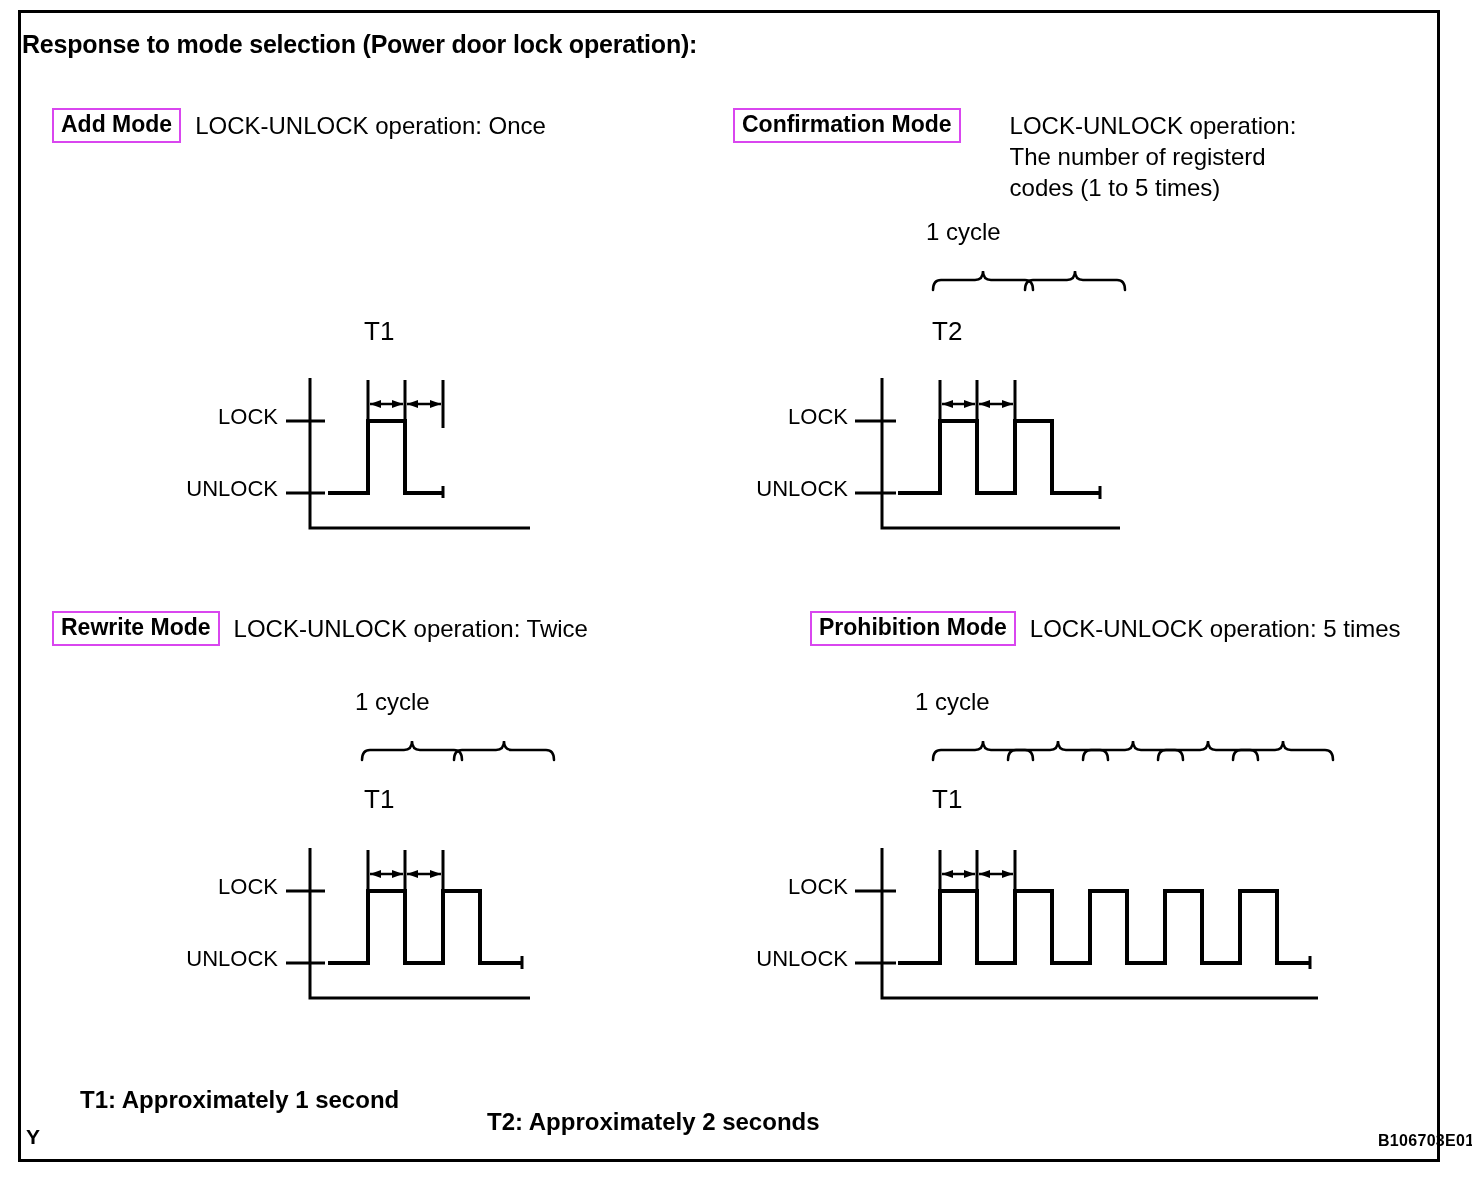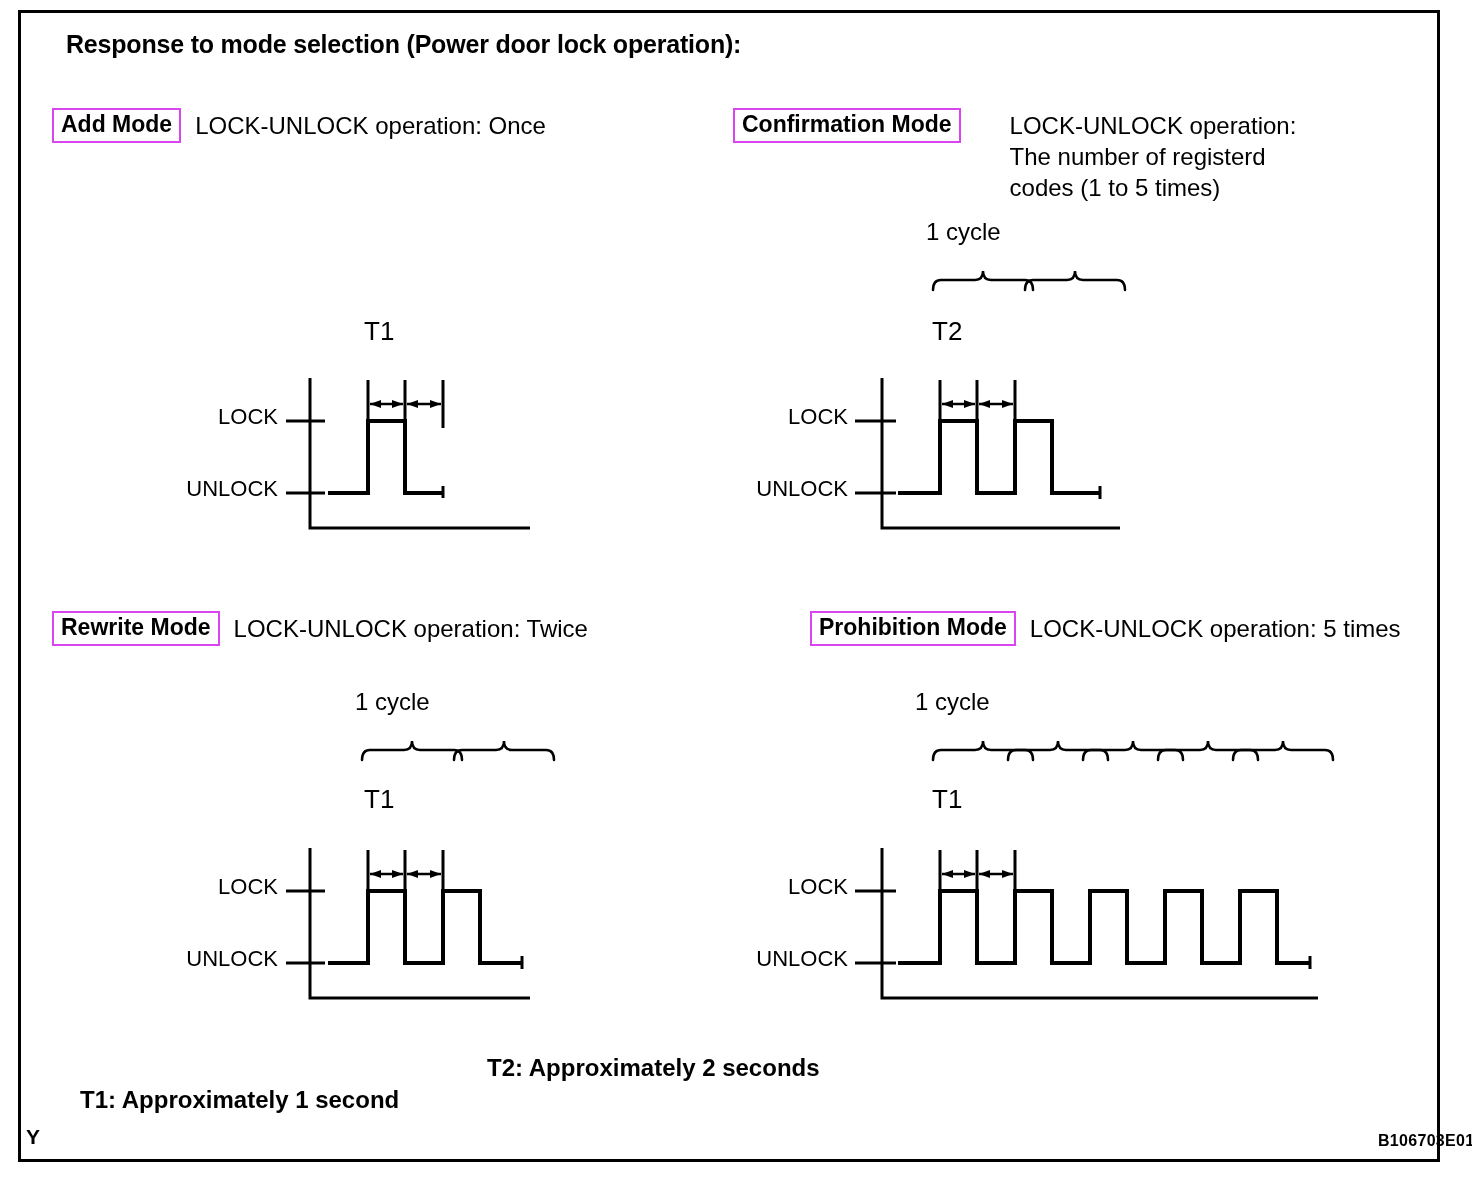--- a/index.html
+++ b/index.html
@@ -22,21 +22,20 @@
     box-sizing:border-box;
     background:#fff;
   }
   .heading{
     position:absolute;
     left:22px;top:30px;
     font-size:25px;
     font-weight:bold;
     letter-spacing:-0.2px;
     white-space:nowrap;
-    padding-left:44px;
   }
   .mode-row{position:absolute;display:flex;align-items:flex-start;}
   .mode-tag{
     border:2px solid #d946ef;
     padding:2px 7px 3px 7px;
     font-size:23px;
     font-weight:bold;
     line-height:1.12;
     white-space:nowrap;
     background:#fff;
@@ -253,17 +252,17 @@
                               L240,203 L277,203 L277,275 L315,275
                               L315,203 L352,203 L352,275 L390,275
                               L390,203 L427,203 L427,275 L465,275
                               L465,203 L502,203 L502,275 L540,275
                               L540,203 L577,203 L577,275 L610,275"></path>
       <path class="axisline" d="M610,268 L610,281"></path>
     </svg>
   </div>
 
   <div class="footnote" style="left:80px; top:1086px;">T1: Approximately 1 second</div>
-  <div class="footnote" style="left:487px; top:1054px;">T2: Approximately 2 seconds</div>
+  <div class="footnote" style="left:487px; top:1108px;">T2: Approximately 2 seconds</div>
 
   <div class="corner-mark">Y</div>
   <div class="image-code">B106703E01</div>
 </div>
 
 </body></html>

